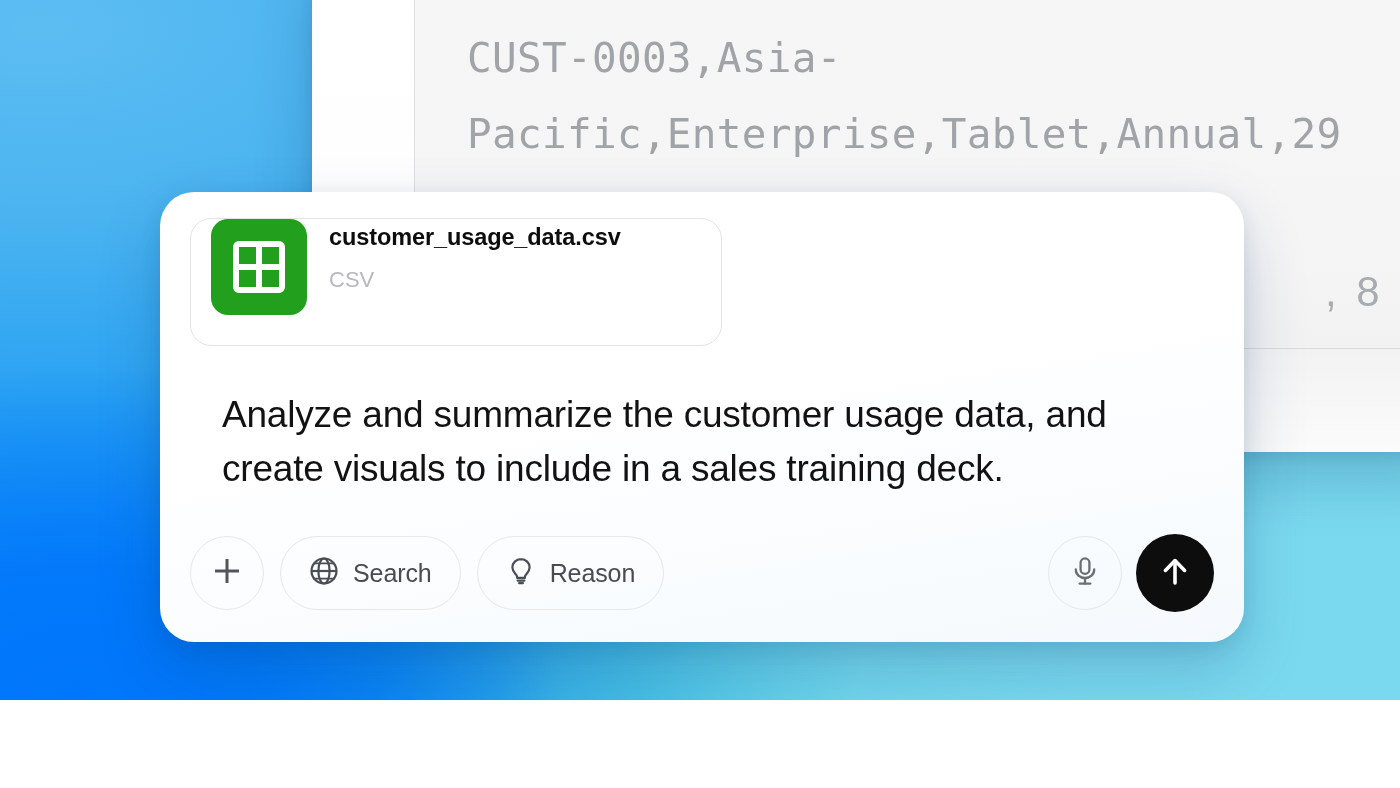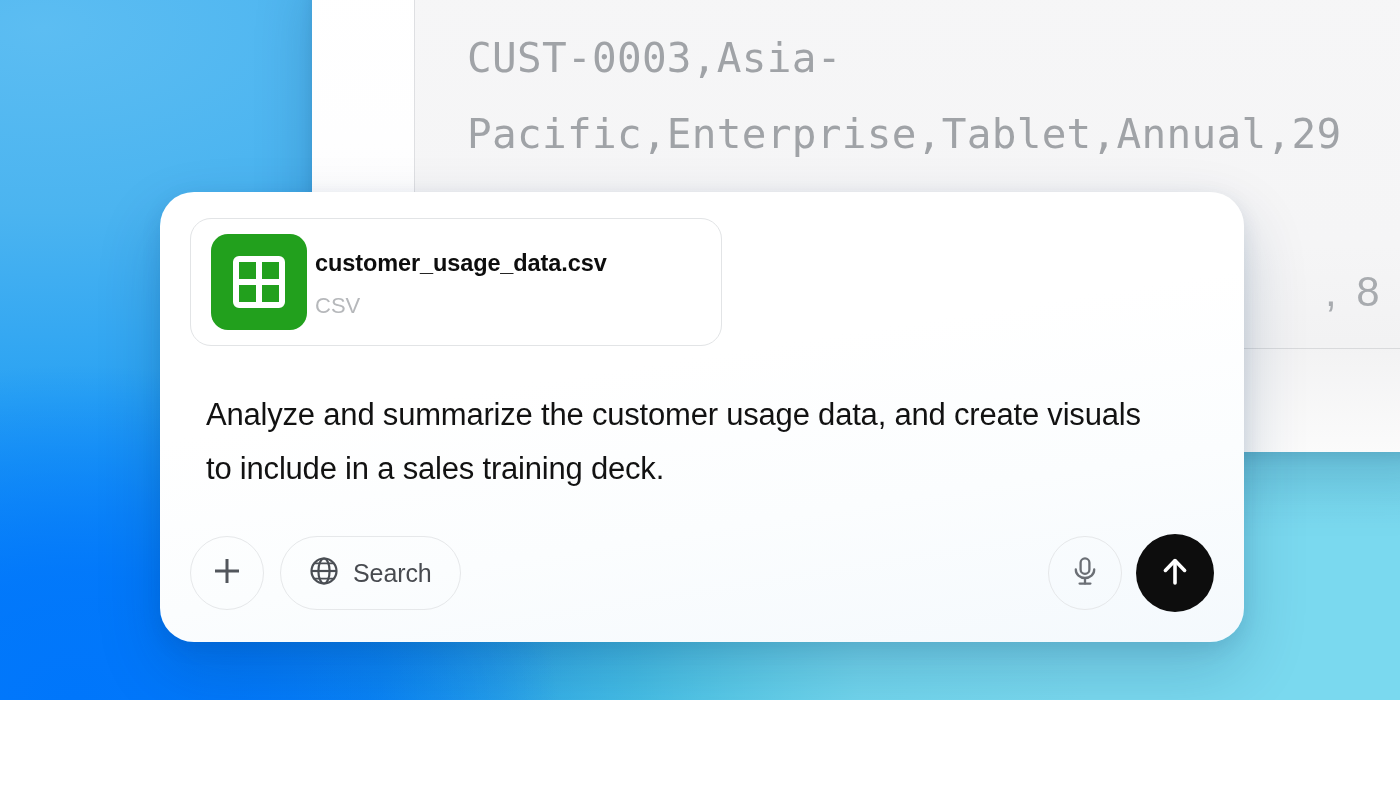--- a/index.html
+++ b/index.html
@@ -93,22 +93,21 @@
     width: 1084px; height: 450px;
     border-radius: 34px;
     background: linear-gradient(171deg, #ffffff 0%, #ffffff 40%, #fbfdfe 68%, #f4f9fd 100%);
     box-shadow: 0 28px 64px rgba(10,50,95,0.20), 0 6px 20px rgba(10,50,95,0.10);
     padding: 26px 30px 0 30px;
   }
 
   
   .attachment-chip {
     display: inline-flex;
-    align-items: center;
-    gap: 8px;
+    gap: 22px;
     width: 532px;
     height: 128px;
     padding: 0 20px;
     border: 1px solid #e2e4e6;
     border-radius: 21px;
     background: #ffffff;
   }
   .file-icon {
     width: 96px; height: 96px;
     flex: 0 0 auto;
@@ -131,22 +130,22 @@
   }
   .file-type {
     margin-top: 12px;
     font-size: 22px;
     line-height: 26px;
     color: #b6b8bb;
   }
 
   
   .prompt-text {
-    margin: 42px 0 0 16px;
-    font-size: 31px;
+    margin: 42px 0 0 32px;
+    font-size: 37px;
     line-height: 54px;
     color: #121212;
     max-width: 960px;
     letter-spacing: -0.2px;
   }
 
   
   .toolbar {
     position: absolute;
     left: 30px; right: 30px;
@@ -249,20 +248,30 @@
             <svg width="30" height="30" viewBox="0 0 30 30" aria-hidden="true">
               <circle cx="15" cy="15" r="12.5" fill="none" stroke="#4a4e54" stroke-width="2.2"></circle>
               <ellipse cx="15" cy="15" rx="5.6" ry="12.5" fill="none" stroke="#4a4e54" stroke-width="2.2"></ellipse>
               <path d="M2.5 15 H27.5" stroke="#4a4e54" stroke-width="2.2"></path>
               <path d="M4.6 7.4 H25.4 M4.6 22.6 H25.4" stroke="#4a4e54" stroke-width="1.9"></path>
             </svg>
           </span>
           <span class="pill-label">Search</span>
         </div>
 
+        <div class="pill-btn">
+          <span>
+            <svg width="30" height="30" viewBox="0 0 30 30" aria-hidden="true">
+              <path d="M15 3.2c-5.0 0-8.6 3.7-8.6 8.2 0 3.2 1.9 5.3 3.3 6.9 0.9 1.0 1.4 1.7 1.4 2.6v1.0h7.8v-1.0c0-0.9 0.5-1.6 1.4-2.6 1.4-1.6 3.3-3.7 3.3-6.9 0-4.5-3.6-8.2-8.6-8.2z" fill="none" stroke="#4a4e54" stroke-width="2.2" stroke-linejoin="round"></path>
+              <path d="M11.6 24.6 H18.4" stroke="#4a4e54" stroke-width="2.2" stroke-linecap="round"></path>
+              <path d="M13.1 27.2 H16.9" stroke="#4a4e54" stroke-width="2.2" stroke-linecap="round"></path>
+            </svg>
+          </span>
+          <span class="pill-label">Reason</span>
+        </div>
 
       </div>
 
       <div class="tool-right">
 
         <div class="round-btn">
           <span>
             <svg width="32" height="32" viewBox="0 0 32 32" aria-hidden="true">
               <rect x="11.6" y="3.4" width="8.8" height="15.4" rx="4.4" fill="none" stroke="#6b6f75" stroke-width="2.3"></rect>
               <path d="M6.8 14.4c0 5.1 4.1 8.6 9.2 8.6s9.2-3.5 9.2-8.6" fill="none" stroke="#6b6f75" stroke-width="2.3" stroke-linecap="round"></path>

